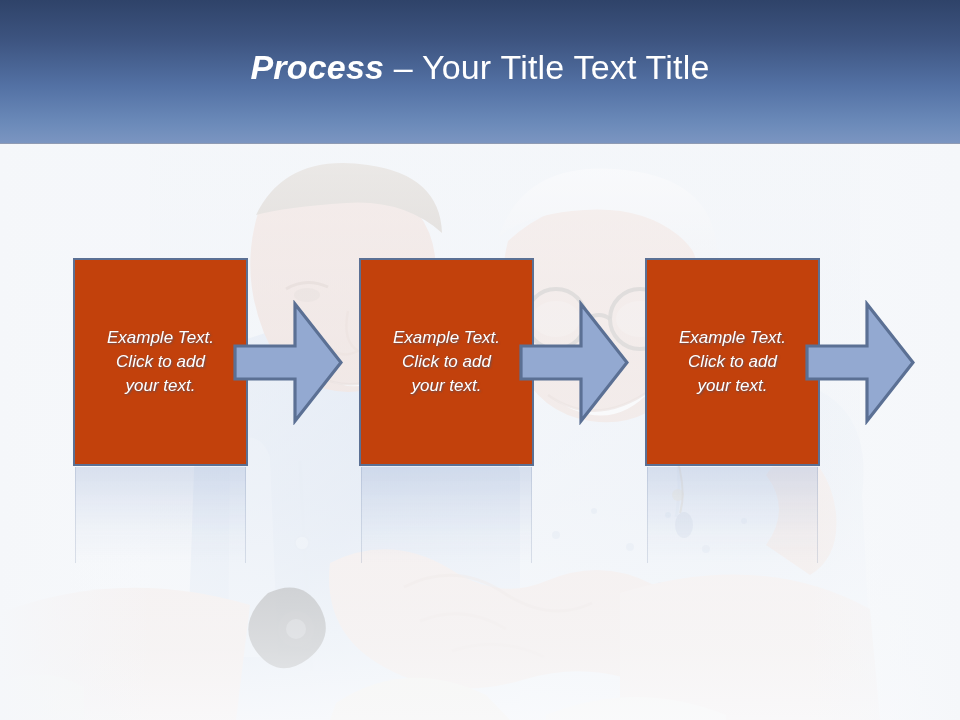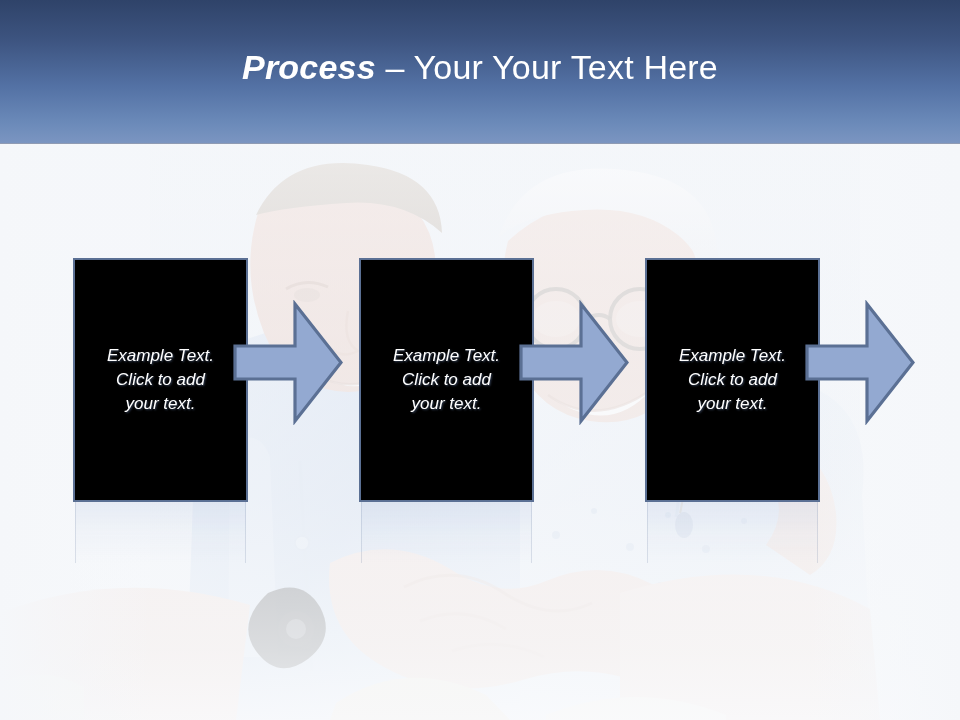--- a/index.html
+++ b/index.html
@@ -83,23 +83,23 @@
     height: 208px;
   }
   .step-1 { left: 73px; }
   .step-2 { left: 359px; }
   .step-3 { left: 645px; }
 
   .step-box {
     position: absolute;
     left: 0; top: 0;
     width: 175px;
-    height: 244px;
+    height: 208px;
     box-sizing: border-box;
-    background: #000000;
+    background: #c2410c;
     border: 2px solid #5b7094;
     display: flex;
     align-items: center;
     justify-content: center;
   }
   .step-label {
     color: #ffffff;
     font-style: italic;
     font-size: 17px;
     line-height: 24px;
@@ -264,21 +264,21 @@
       <path d="M336 560 q70 -46 150 -8 l24 25 l-180 0 z" fill="url(#trouser)"></path>
       <path d="M546 572 q90 -36 180 0 l0 5 l-180 0 z" fill="#f1ece0"></path>
       <path d="M0 540 q40 -20 84 4 l0 33 l-84 0 z" fill="url(#trouser)"></path>
     </svg>
     <div class="photo-wash"></div>
     <div class="photo-vignette"></div>
   </div>
 
   <div class="title-band">
     <div class="title-text">
-      <span class="title-strong">Process</span><span class="title-rest"> – Your Your Text Here</span>
+      <span class="title-strong">Process</span><span class="title-rest"> – Your Title Text Title</span>
     </div>
   </div>
 
   <div class="chain">
 
     <div class="step step-1">
       <div class="step-reflection"></div>
       <div class="step-box">
         <div class="step-label">Example Text.
 Click  to add

